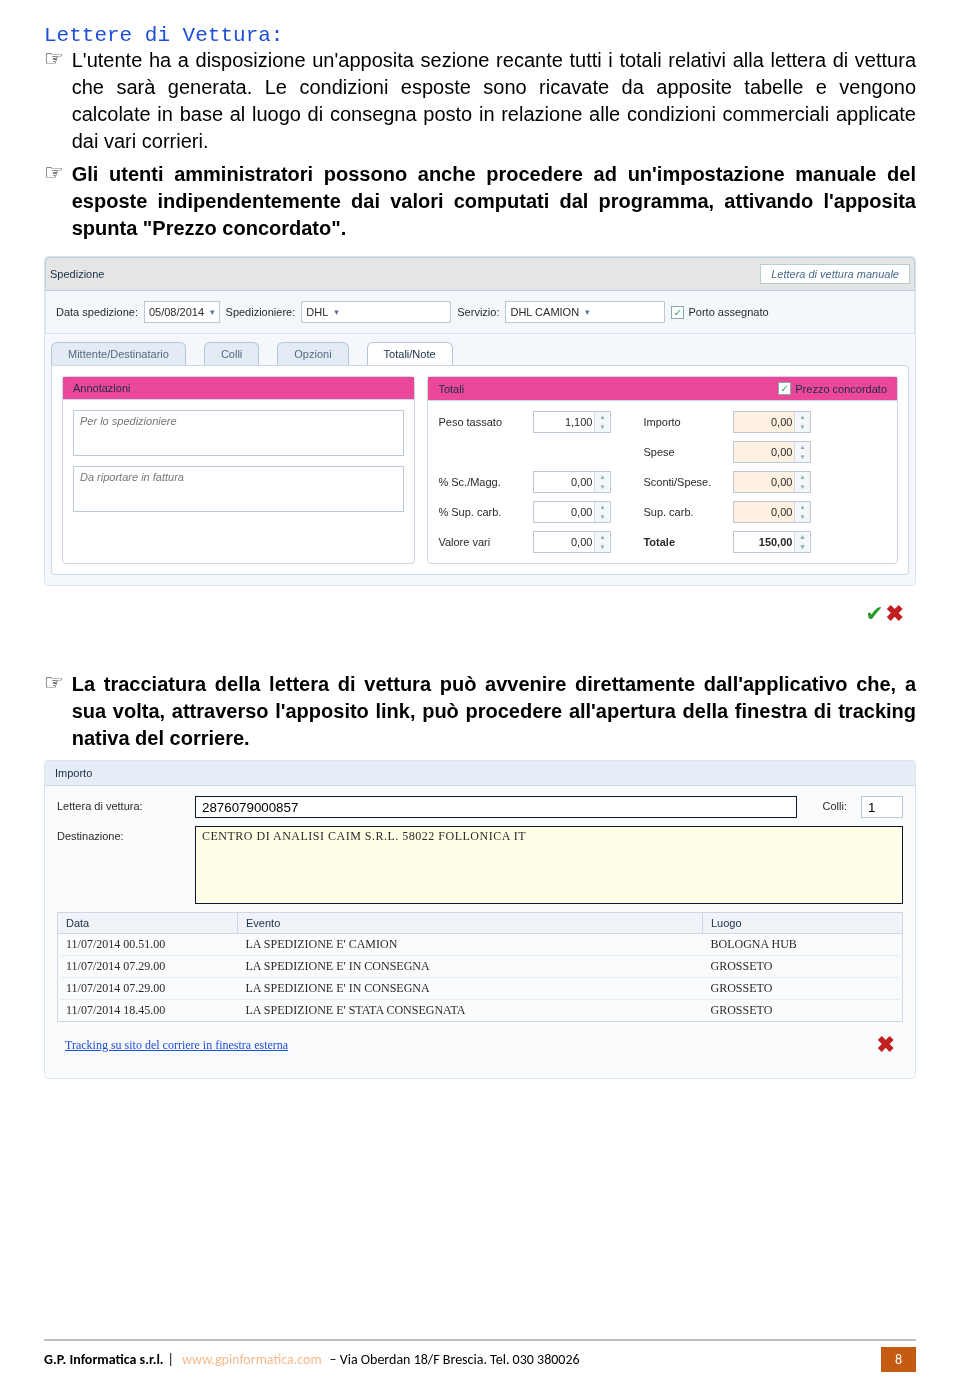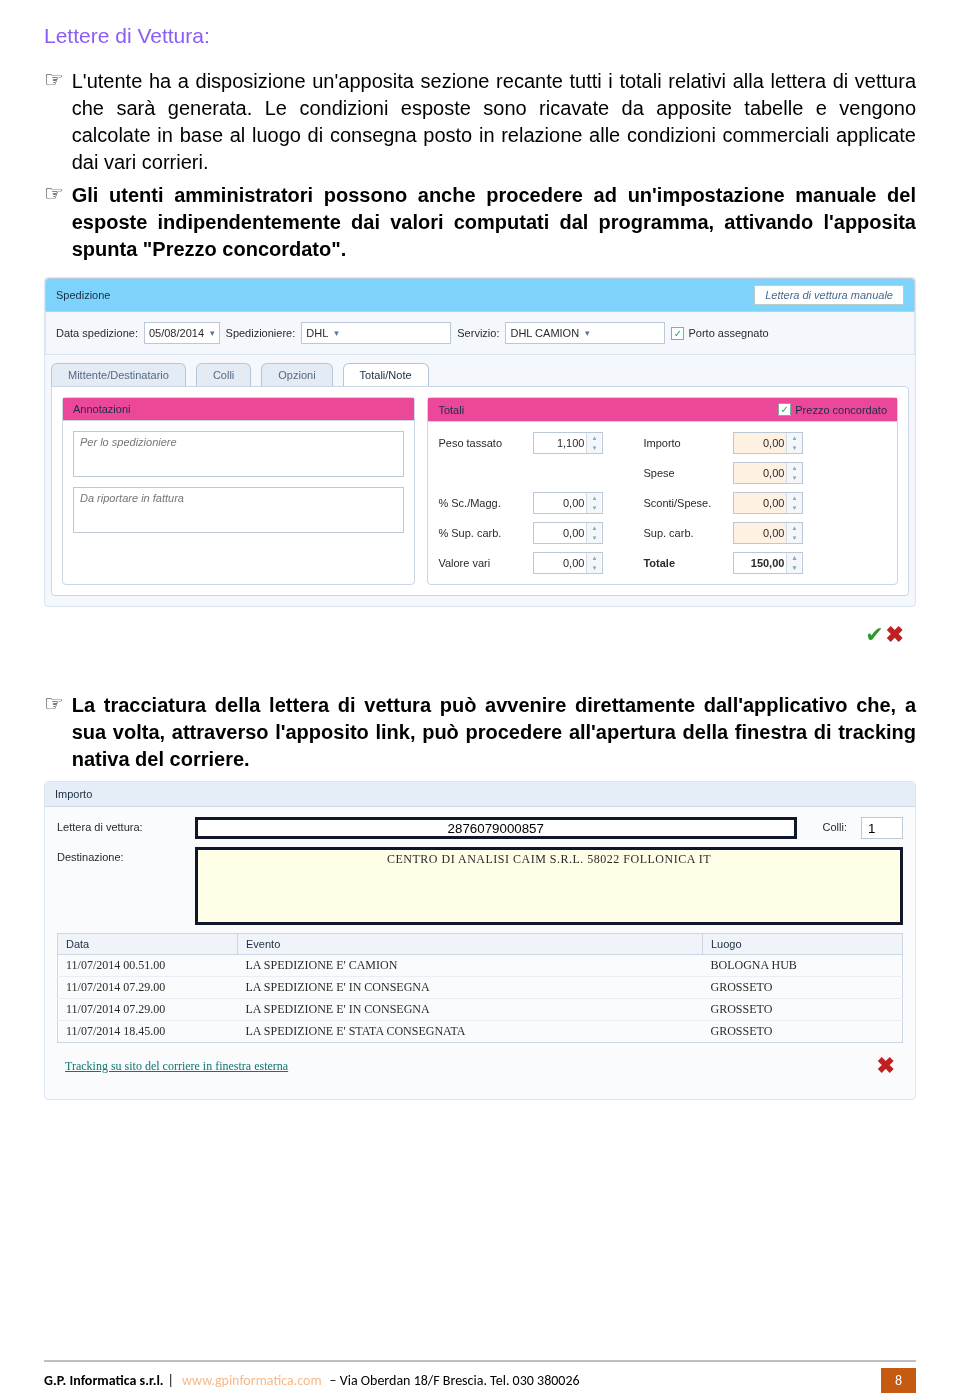--- a/index.html
+++ b/index.html
@@ -1,64 +1,64 @@
 <!DOCTYPE html>
 <html><head>
 <meta charset="utf-8">
 <style>
   * { box-sizing: border-box; margin: 0; padding: 0; }
   body { font-family: Calibri, Arial, sans-serif; font-size: 14px; color: #000; background: #fff; width: 960px; margin: 0 auto; padding: 24px 44px 0 44px; }
-  h2.section-title { color: #8b5cf6; font-family: Liberation Sans, sans-serif; font-weight: 400; font-size: 21px; margin-bottom: 20px; }
+  h2.section-title { color: #1d4ed8; font-family: Liberation Mono, monospace; font-weight: 400; font-size: 21px; margin-bottom: 0; }
   .bullets { margin: 0 0 14px 0; }
   .bullet-row { display: flex; align-items: flex-start; margin-bottom: 6px; }
   .bullet-row .hand { font-size: 22px; line-height: 20px; margin-right: 8px; margin-top: 2px; }
   .bullet-row .txt { text-align: justify; font-size: 20px; line-height: 1.35; font-family: Arial, sans-serif; }
   .bullet-row .txt b { font-weight: 700; }
 
   
   .app-box { border: 1px solid #dbe5ef; background: #f4f7fb; border-radius: 4px; margin: 8px 0 8px 0; font-family: Verdana, Tahoma, sans-serif; font-size: 11px; color: #2a2a2a; }
-  .panel-hdr { background: #7dd3fc; border: 1px solid #bcd0e4; border-radius: 4px 4px 0 0; padding: 6px 10px; display: flex; justify-content: space-between; align-items: center; color: #4a6a8c; font-style: italic; }
+  .panel-hdr { background: #e5e5e5; border: 1px solid #bcd0e4; border-radius: 4px 4px 0 0; padding: 6px 4px; display: flex; justify-content: space-between; align-items: center; color: #4a6a8c; font-style: italic; }
   .panel-hdr .left { font-style: normal; color: #1a2e44; }
   .panel-hdr .right-btn { background: #fff; border: 1px solid #bcc; padding: 3px 10px; font-style: italic; }
   .row-a { display: flex; align-items: center; gap: 6px; padding: 10px 10px; border: 1px solid #dbe5ef; border-top: none; background: #f4f7fb; }
   .combo { background: #fff; border: 1px solid #bcc8d6; height: 22px; display: inline-flex; align-items: center; padding: 0 4px; }
   .combo.drop::after { content: "▾"; color: #5a7594; margin-left: 6px; font-size: 9px; }
-  .tabs { display: flex; gap: 8px; margin: 8px 0 0 0; padding: 0 6px; }
+  .tabs { display: flex; gap: 16px; margin: 8px 0 0 0; padding: 0 6px; }
   .tab { background: #e3ebf5; border: 1px solid #b6c6d8; border-bottom: none; padding: 5px 16px; border-radius: 6px 6px 0 0; color: #556a82; margin-right: 2px; }
   .tab.active { background: #fff; color: #1a2e44; }
   .tab-body { border: 1px solid #cbd7e4; background: #fff; margin: 0 6px 10px 6px; border-radius: 0 4px 4px 4px; padding: 10px; display: flex; gap: 12px; }
   .subpanel { border: 1px solid #cbd7e4; border-radius: 4px; flex: 1; }
   .subpanel-hdr { background: #ec4899; border-bottom: 1px solid #cbd7e4; padding: 5px 10px; color: #1a2e44; display:flex; justify-content:space-between; align-items:center;}
   .subpanel-body { padding: 10px; }
   .ta { width: 100%; height: 46px; border: 1px solid #bcc8d6; background: #fff; color: #9a9a9a; font-style: italic; padding: 4px 6px; margin-bottom: 8px; font-family: Verdana, sans-serif; font-size: 11px; resize: none; }
   .totgrid { display: grid; grid-template-columns: 95px 70px 40px 90px 70px; row-gap: 8px; align-items: center; }
-  .numbox { border: 1px solid #bcc8d6; background: #fff; height: 22px; display: inline-flex; align-items:center; justify-content:flex-end; padding: 0 18px 0 4px; position: relative; width:70px;}
+  .numbox { border: 1px solid #bcc8d6; background: #fff; height: 22px; display: inline-flex; align-items:center; justify-content:flex-end; padding: 0 18px 0 4px; position: relative; width:78px;}
   .numbox::after { content: "▴\A▾"; white-space: pre; position: absolute; right: 1px; top: 0; bottom: 0; width: 14px; border-left: 1px solid #d3dbe4; font-size: 7px; line-height: 10px; text-align: center; color: #8aa; background: #f3f6fa; }
   .numbox.orange { background: #fff1e2; }
   .chk { display: inline-flex; align-items: center; gap: 4px; }
   .chk .box { width: 13px; height: 13px; border: 1px solid #8aa; background: #fff; display:inline-flex;align-items:center;justify-content:center;font-size:10px; color:#2a6;}
   .action-icons { text-align: right; padding: 6px 12px 4px 0; font-size: 22px; }
   .action-icons .ok { color: #2b9a2b; margin-right: 2px;}
   .action-icons .no { color: #c02020; font-weight:700; }
 
   
   .app-box2 { border: 1px solid #dbe5ef; border-radius: 4px; margin: 8px 0 40px 0; font-family: Verdana, Tahoma, sans-serif; font-size: 11px; color: #2a2a2a; background:#f9fbfd; }
   .hdr2 { background: #e5edf7; border-bottom: 1px solid #cbd7e4; padding: 6px 10px; color: #1a2e44; border-radius: 4px 4px 0 0; }
   .pad2 { padding: 10px 12px; }
   .row2 { display: flex; align-items: flex-start; gap: 8px; margin-bottom: 8px; }
   .row2 .lbl { width: 130px; padding-top: 4px; }
-  .inp2 { flex: 1; border: 3px solid #0f172a; background: #fff; height: 22px; padding: 2px 6px; text-align: center; }
+  .inp2 { flex: 1; border: 1px solid #0f172a; background: #fff; height: 22px; padding: 2px 6px; }
   .big { height: 78px; background: #ffffe8; font-family: Verdana; font-size: 12px; letter-spacing: .5px; }
   .colli-lbl { width:auto; padding: 4px 6px 0 18px; }
   .colli-inp { width: 42px; border: 1px solid #bcc8d6; background: #fff; height: 22px; padding: 2px 6px; }
   table.trk { width: 100%; border-collapse: collapse; border: 1px solid #cbd7e4; margin-top: 4px; }
   table.trk th { background: #f0f4f9; border: 1px solid #cbd7e4; padding: 4px 8px; text-align: left; font-weight: 400; color: #1a2e44; }
   table.trk td { border-top: 1px solid #e8eef5; padding: 3px 8px; font-family: Verdana; font-size: 12px; }
   .linkrow { display:flex; justify-content:space-between; align-items:center; padding: 10px 8px 10px 8px;}
-  .linkrow a { color: #0f766e; font-family: Verdana; font-size: 12px; }
+  .linkrow a { color: #1d4ed8; font-family: Verdana; font-size: 12px; }
   .linkrow .no { color: #c02020; font-size: 22px; font-weight:700; }
 
   
   .footer { position: relative; border-top: 2px solid #bfbfbf; margin-top: 260px; padding-top: 6px; display:flex; align-items:center; font-family: Calibri, sans-serif; font-size: 14px;}
   .footer .gp { font-weight: 700; }
   .footer .url { color: #f7b98a; margin: 0 4px; }
   .footer .pg { margin-left: auto; background: #c55a11; color: #fff; padding: 4px 14px; }
 </style>
 </head>
 <body>

